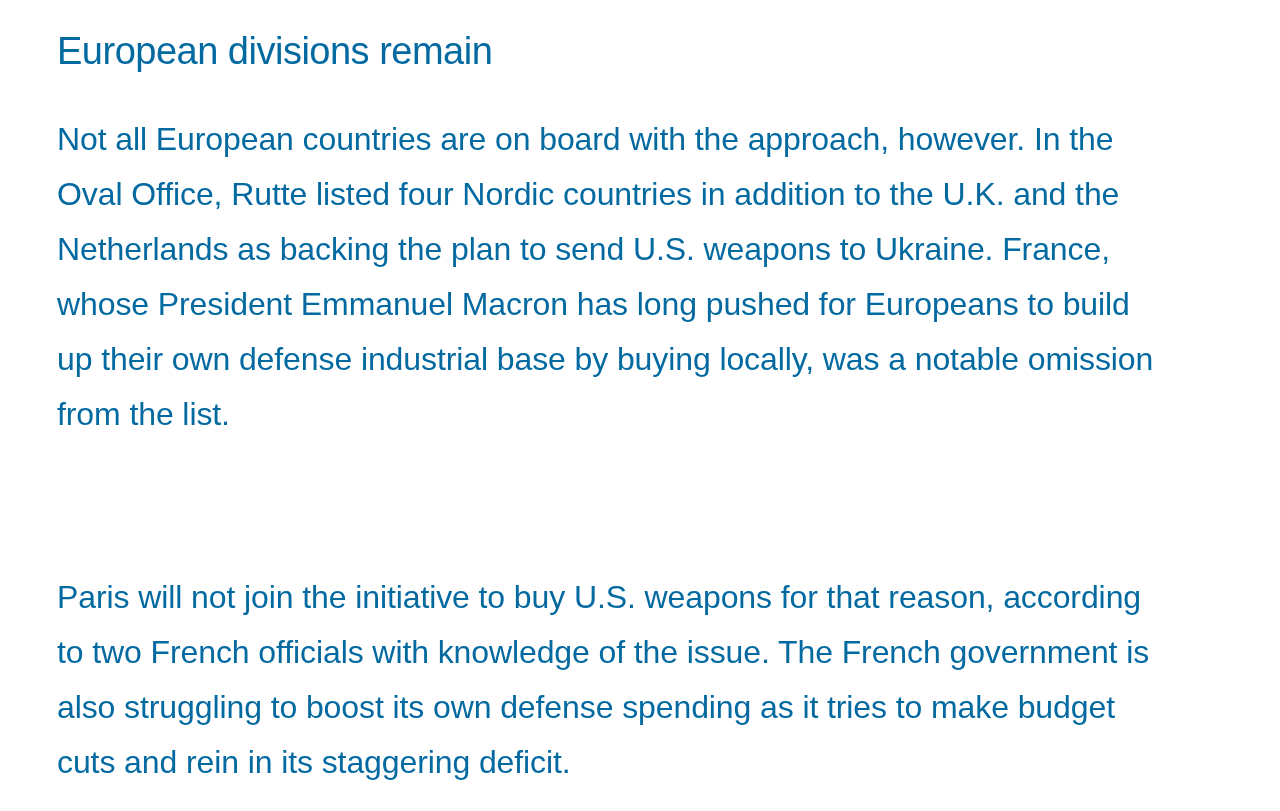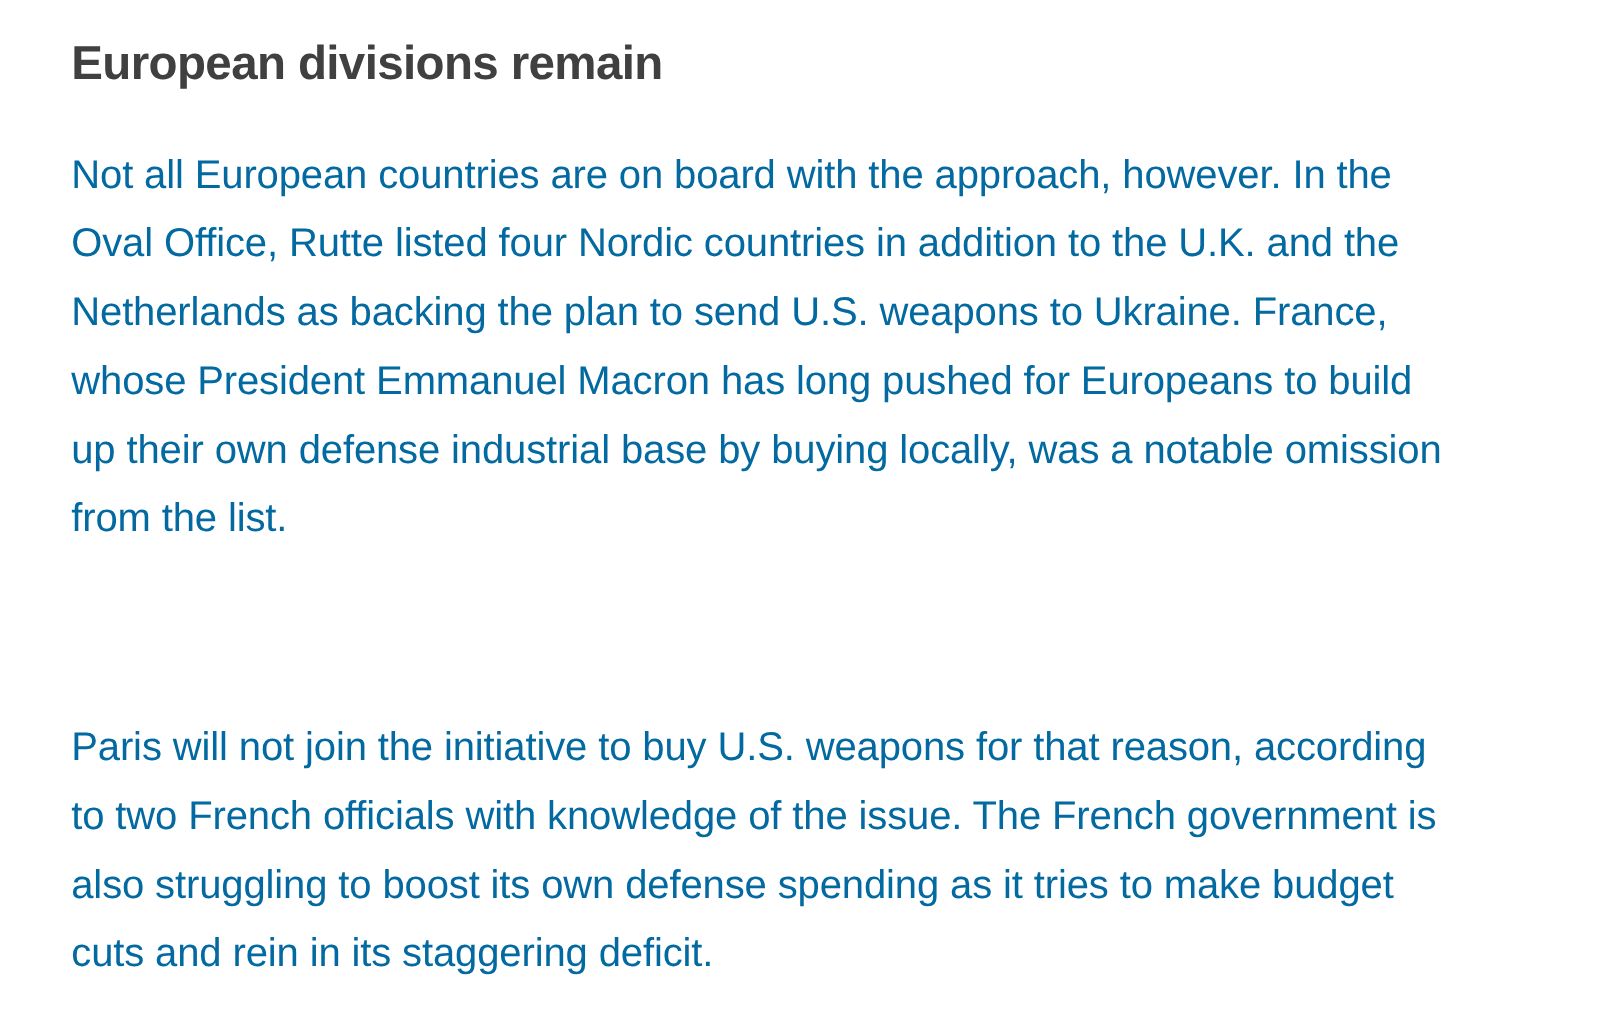--- a/index.html
+++ b/index.html
@@ -11,25 +11,25 @@
     overflow: hidden;
   }
 
   .article-body {
     padding: 28px 0 0 57px;
     width: 1280px;
   }
 
   .section-heading {
     font-family: "Liberation Sans", "DejaVu Sans", sans-serif;
-    font-weight: 700;
+    font-weight: 400;
     font-size: 38px;
     line-height: 1.25;
     letter-spacing: -0.5px;
-    color: #404040;
+    color: #0369a1;
     margin: 0 0 36px 0;
   }
 
   .article-paragraph {
     font-family: Liberation Sans, sans-serif;
     font-size: 32px;
     line-height: 55px;
     color: #0369a1;
     letter-spacing: -0.1px;
     white-space: pre-line;      

